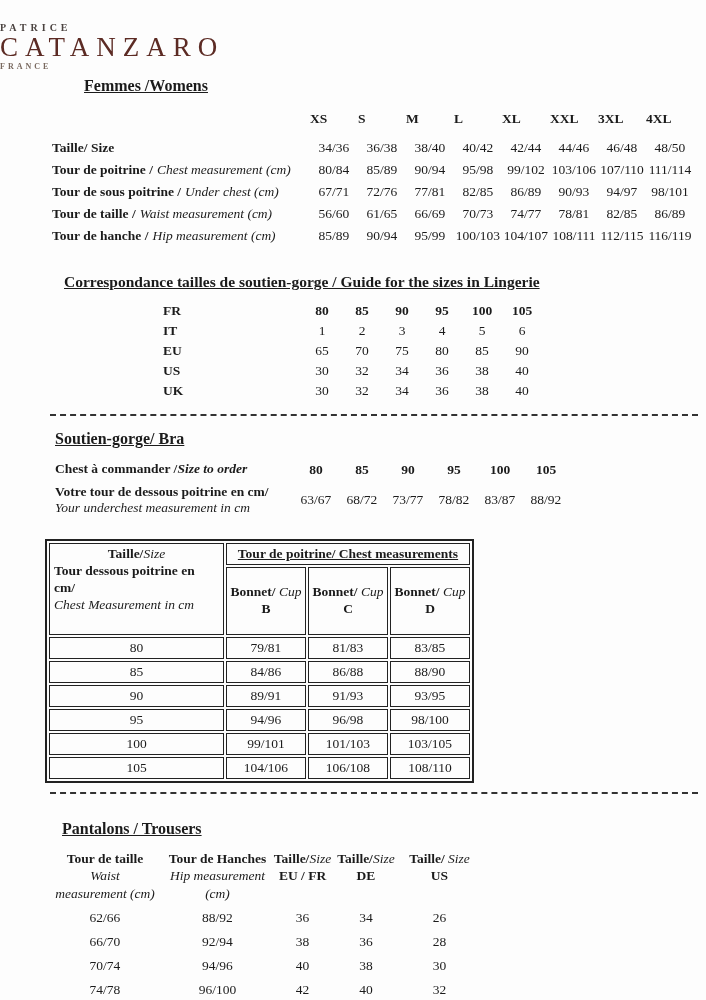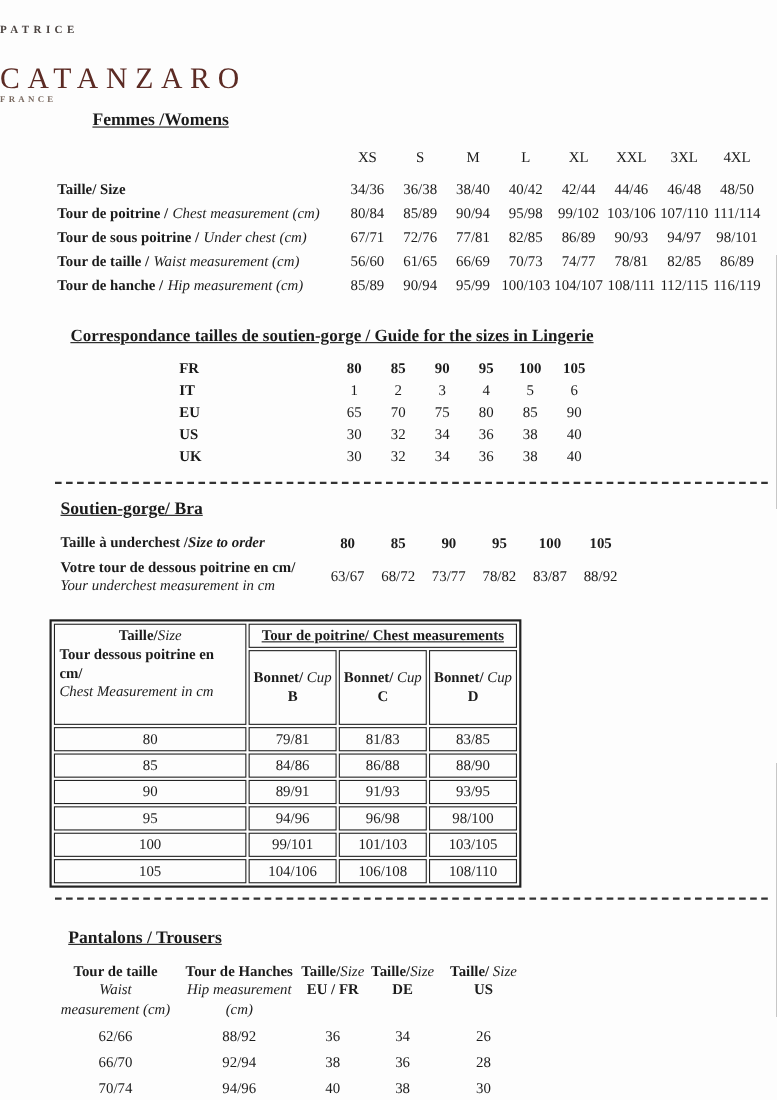--- a/index.html
+++ b/index.html
@@ -11,38 +11,38 @@
   }
   .b  { font-weight:bold; }
   .i  { font-style:italic; }
   .bi { font-weight:bold; font-style:italic; }
   .u  { text-decoration:underline; }
   .blk{ display:block; }
 
   
   .logo { padding-top:22px; line-height:1.1; }
   .brand-top     { font-size:10px; letter-spacing:4px; color:#4b4340; font-weight:bold; }
-  .brand-name    { font-size:27px; letter-spacing:7px; color:#5c2b24;margin-top:24px; }
+  .brand-name    { font-size:27px; letter-spacing:7px; color:#5c2b24; }
   .brand-country { font-size:8px;  letter-spacing:3px; color:#79695f; font-weight:bold; }
 
   
   h2 { font-size:16px; font-weight:bold; text-decoration:underline; }
   .femmes-title   { margin:6px 0 0 84px; }
   .lingerie-title { margin:26px 0 0 64px; font-size:15.5px; }
   .bra-title      { margin:14px 0 0 55px; }
   .trousers-title { margin:26px 0 0 62px; }
 
   table { border-collapse:collapse; font-size:13.5px; }
   th, td { font-weight:normal; }
 
   
   .womens-table { margin:12px 0 0 52px; table-layout:fixed; }
   .womens-table col.lblcol { width:258px; }
   .womens-table col.vcol   { width:48px; }
-  .womens-table th { font-weight:normal; text-align:center; padding:4px 0 10px; }
+  .womens-table th { font-weight:bold; text-align:left; padding:4px 0 10px; }
   .womens-table td { text-align:center; padding:3px 0; white-space:nowrap; }
   .womens-table td.lbl { text-align:left; }
   .womens-table .en { margin-left:4px; }
 
   
   .lingerie-table { margin:10px 0 0 145px; table-layout:fixed; }
   .lingerie-table col.lblcol { width:157px; }
   .lingerie-table col.vcol   { width:40px; }
   .lingerie-table td { text-align:center; padding:2px 0; }
   .lingerie-table td.llbl { text-align:left; padding-left:18px; font-weight:bold; }
@@ -250,21 +250,21 @@
       <col class="lblcol">
         <col class="vcol">
         <col class="vcol">
         <col class="vcol">
       <col class="vcol">
         <col class="vcol">
         <col class="vcol">
     </colgroup>
     <tbody>
         <tr>
-      <td class="lbl"><span class="b">Taille à underchest /</span><span class="bi">Size to order</span></td>
+      <td class="lbl"><span class="b">Chest à commander /</span><span class="bi">Size to order</span></td>
     <td class="b">80</td>
           <td class="b">85</td>
           <td class="b">90</td>
           <td class="b">95</td>
           <td class="b">100</td>
           <td class="b">105</td>
         </tr>
     <tr>
       <td class="lbl">
             <span class="b blk">Votre tour de dessous poitrine en cm/</span>

